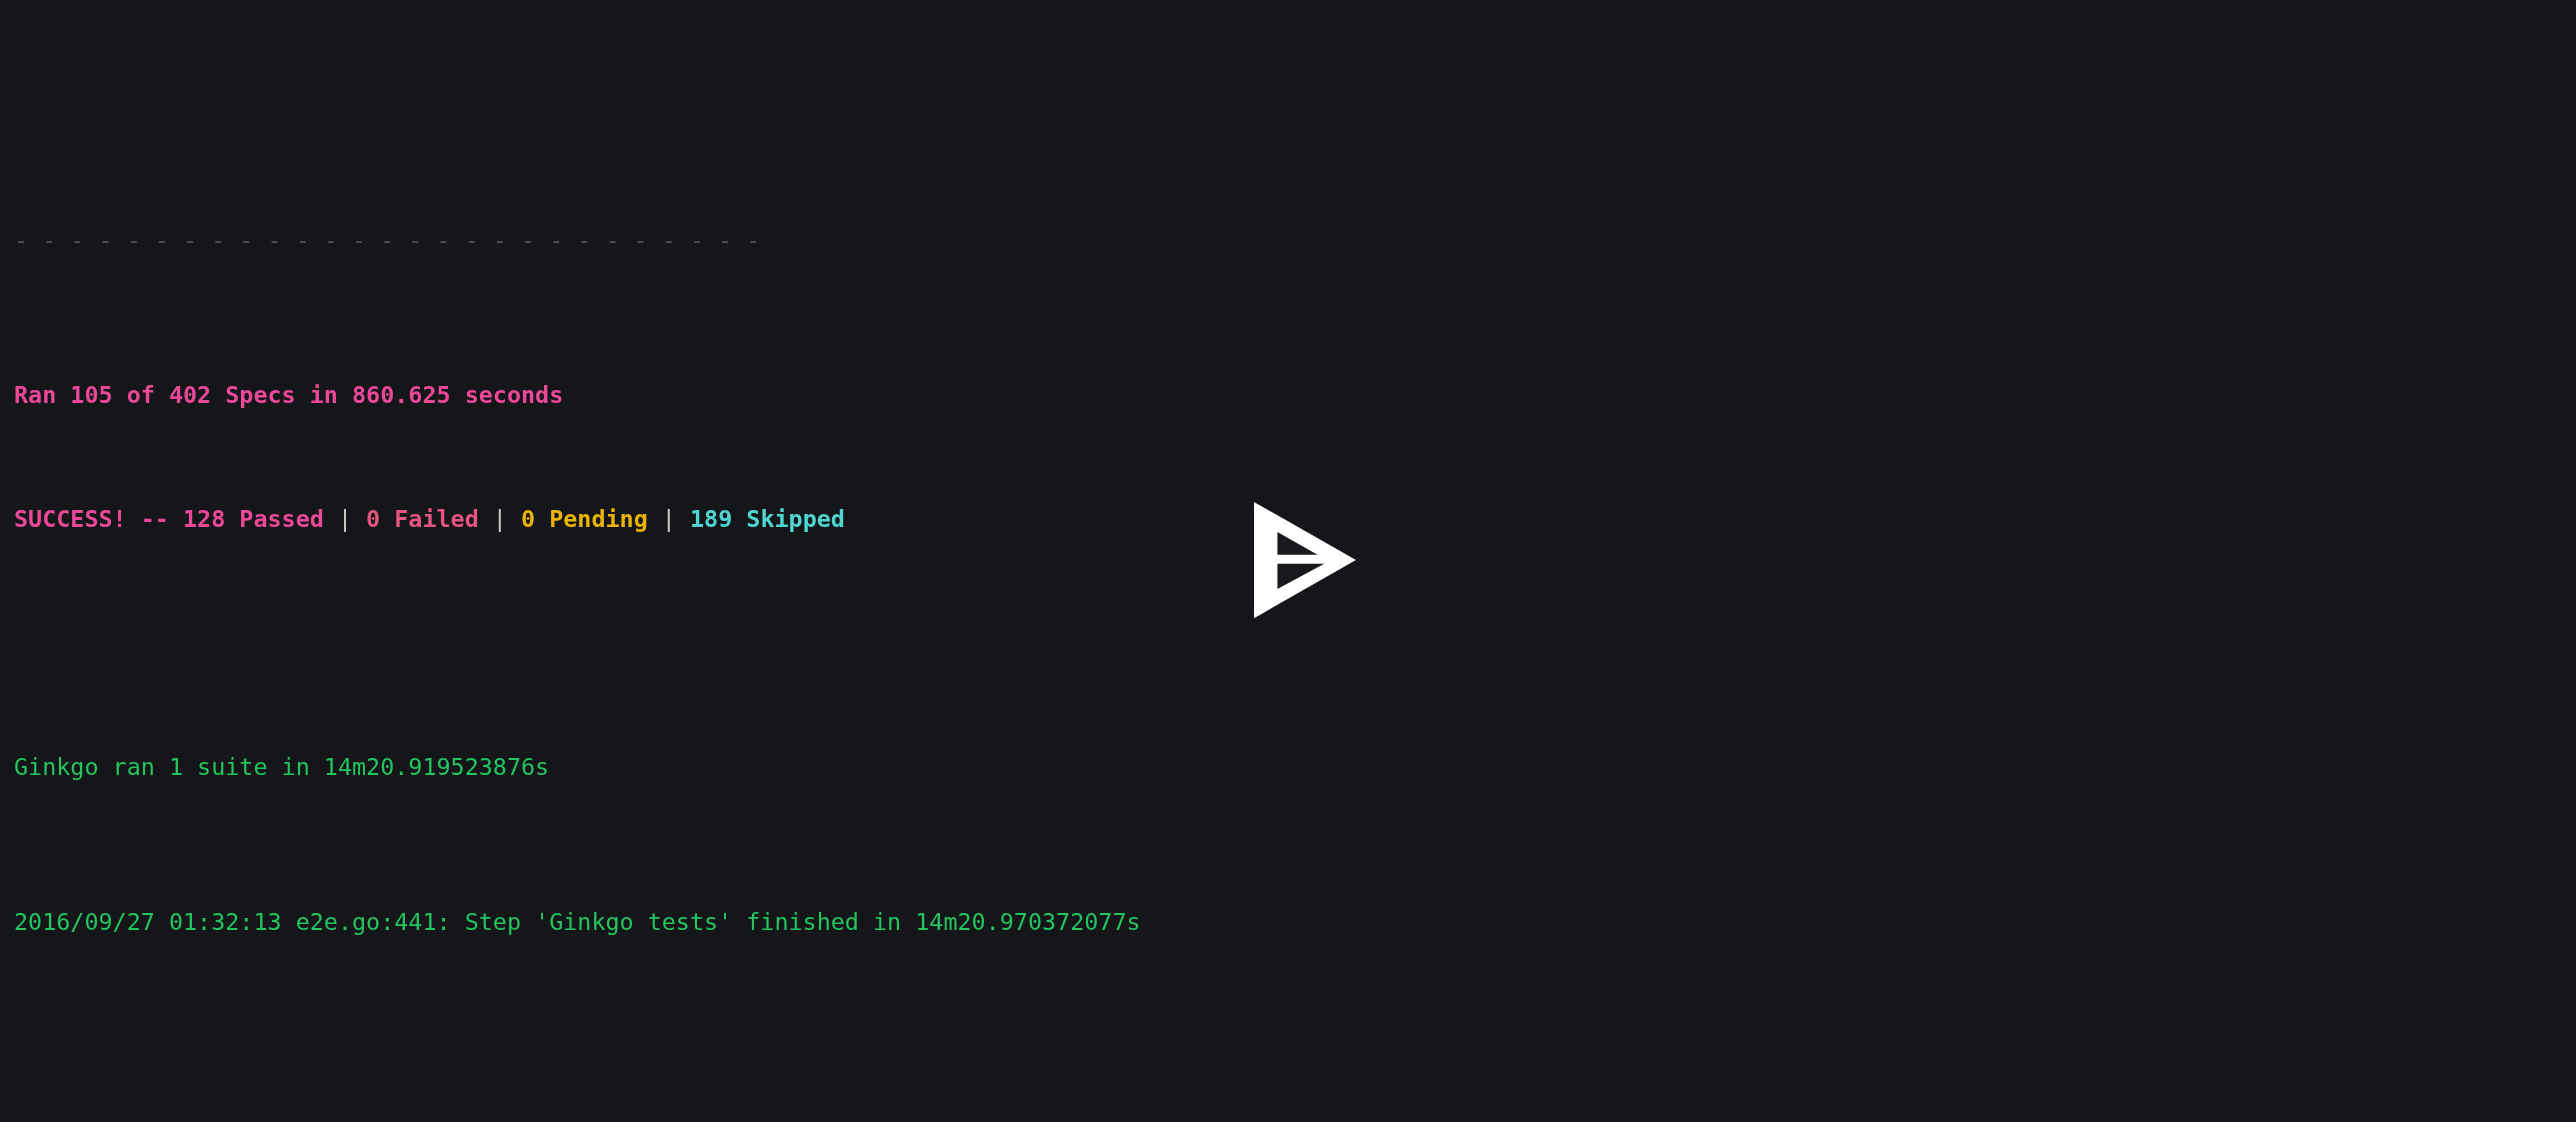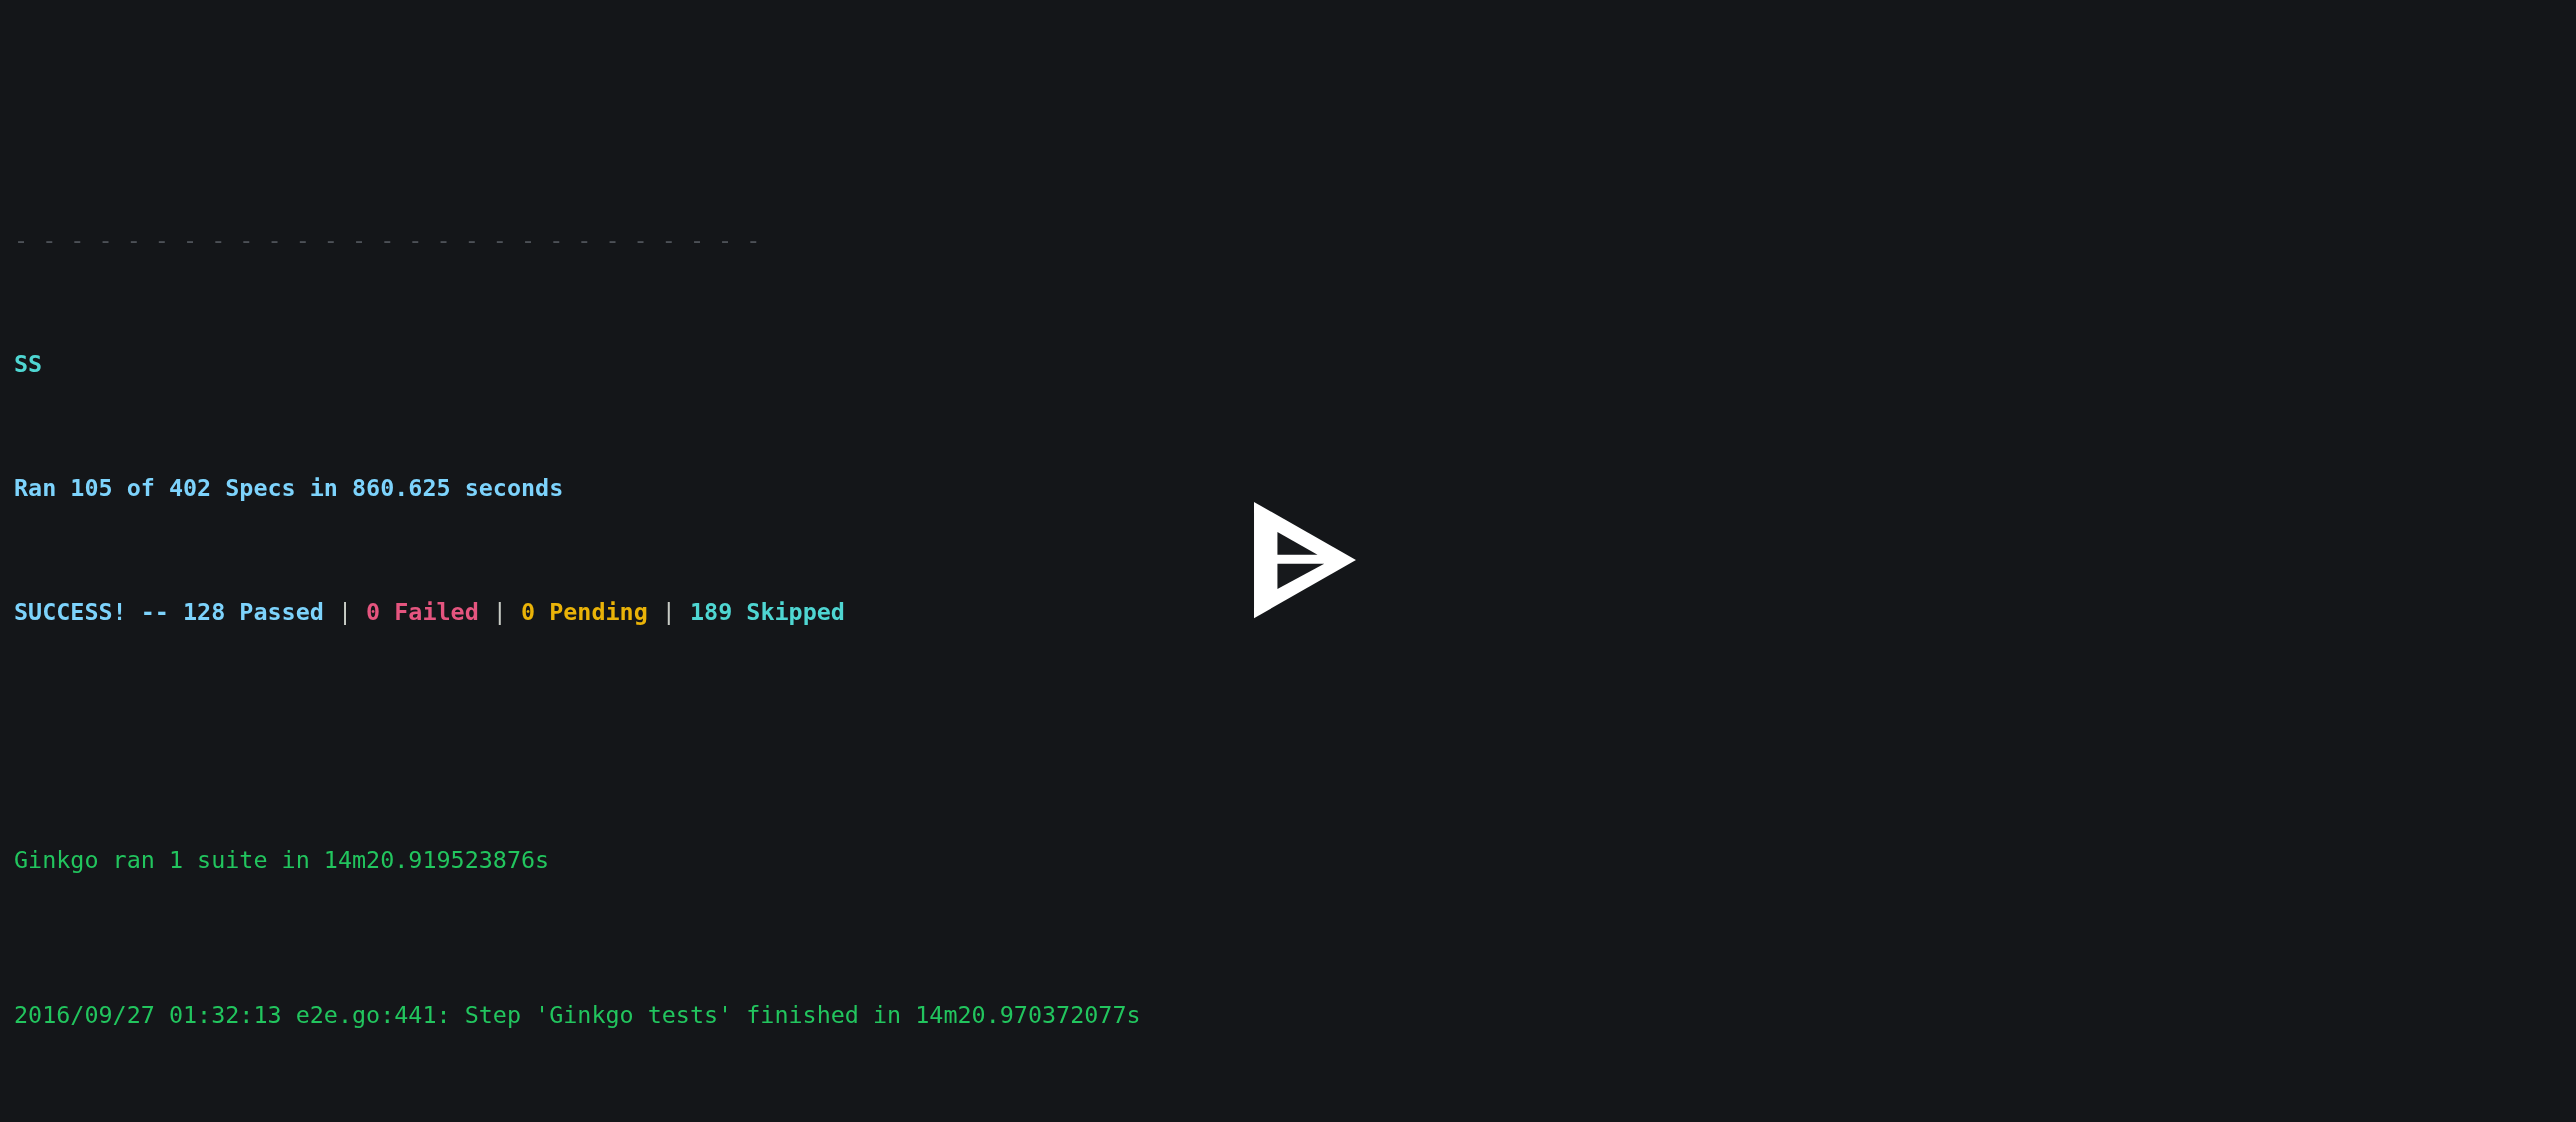--- a/index.html
+++ b/index.html
@@ -27,21 +27,21 @@
     white-space: pre;
   }
   .line {
     height: 31px;
     white-space: pre;
     color: #d3d7cf;
   }
   
   .c-default   { color: #22c55e; }
   .c-dim       { color: #4d5157; }
-  .c-greenb    { color: #7dd3fc; font-weight: bold; }
+  .c-greenb    { color: #ec4899; font-weight: bold; }
   .c-cyanb     { color: #4fd6d2; font-weight: bold; }
   .c-red       { color: #e5557f; font-weight: bold; margin-top: 42px; }
   .c-yellow    { color: #eab308; font-weight: bold; }
   .c-sep       { color: #c8ccc5; }
   
   #play-overlay {
     position: absolute;
     left: 1254px;
     top: 502px;
     width: 102px;
@@ -53,21 +53,20 @@
 </head>
 <body>
 
 <div id="terminal">
   <div class="screen">
 
     <div class="line">&nbsp;</div>
 
     <div class="line"><span class="c-dim">- - - - - - - - - - - - - - - - - - - - - - - - - - -</span></div>
 
-    <div class="line"><span class="c-cyanb">SS</span></div>
 
     <div class="line"><span class="c-greenb">Ran 105 of 402 Specs in 860.625 seconds</span></div>
 
     <div class="line"><span class="c-greenb">SUCCESS! -- 128 Passed </span><span class="c-sep">| </span><span class="c-red">0 Failed </span><span class="c-sep">| </span><span class="c-yellow">0 Pending </span><span class="c-sep">| </span><span class="c-cyanb">189 Skipped</span></div>
 
     <div class="line">&nbsp;</div>
 
     <div class="line"><span class="c-default">Ginkgo ran 1 suite in 14m20.919523876s</span></div>
 
 

